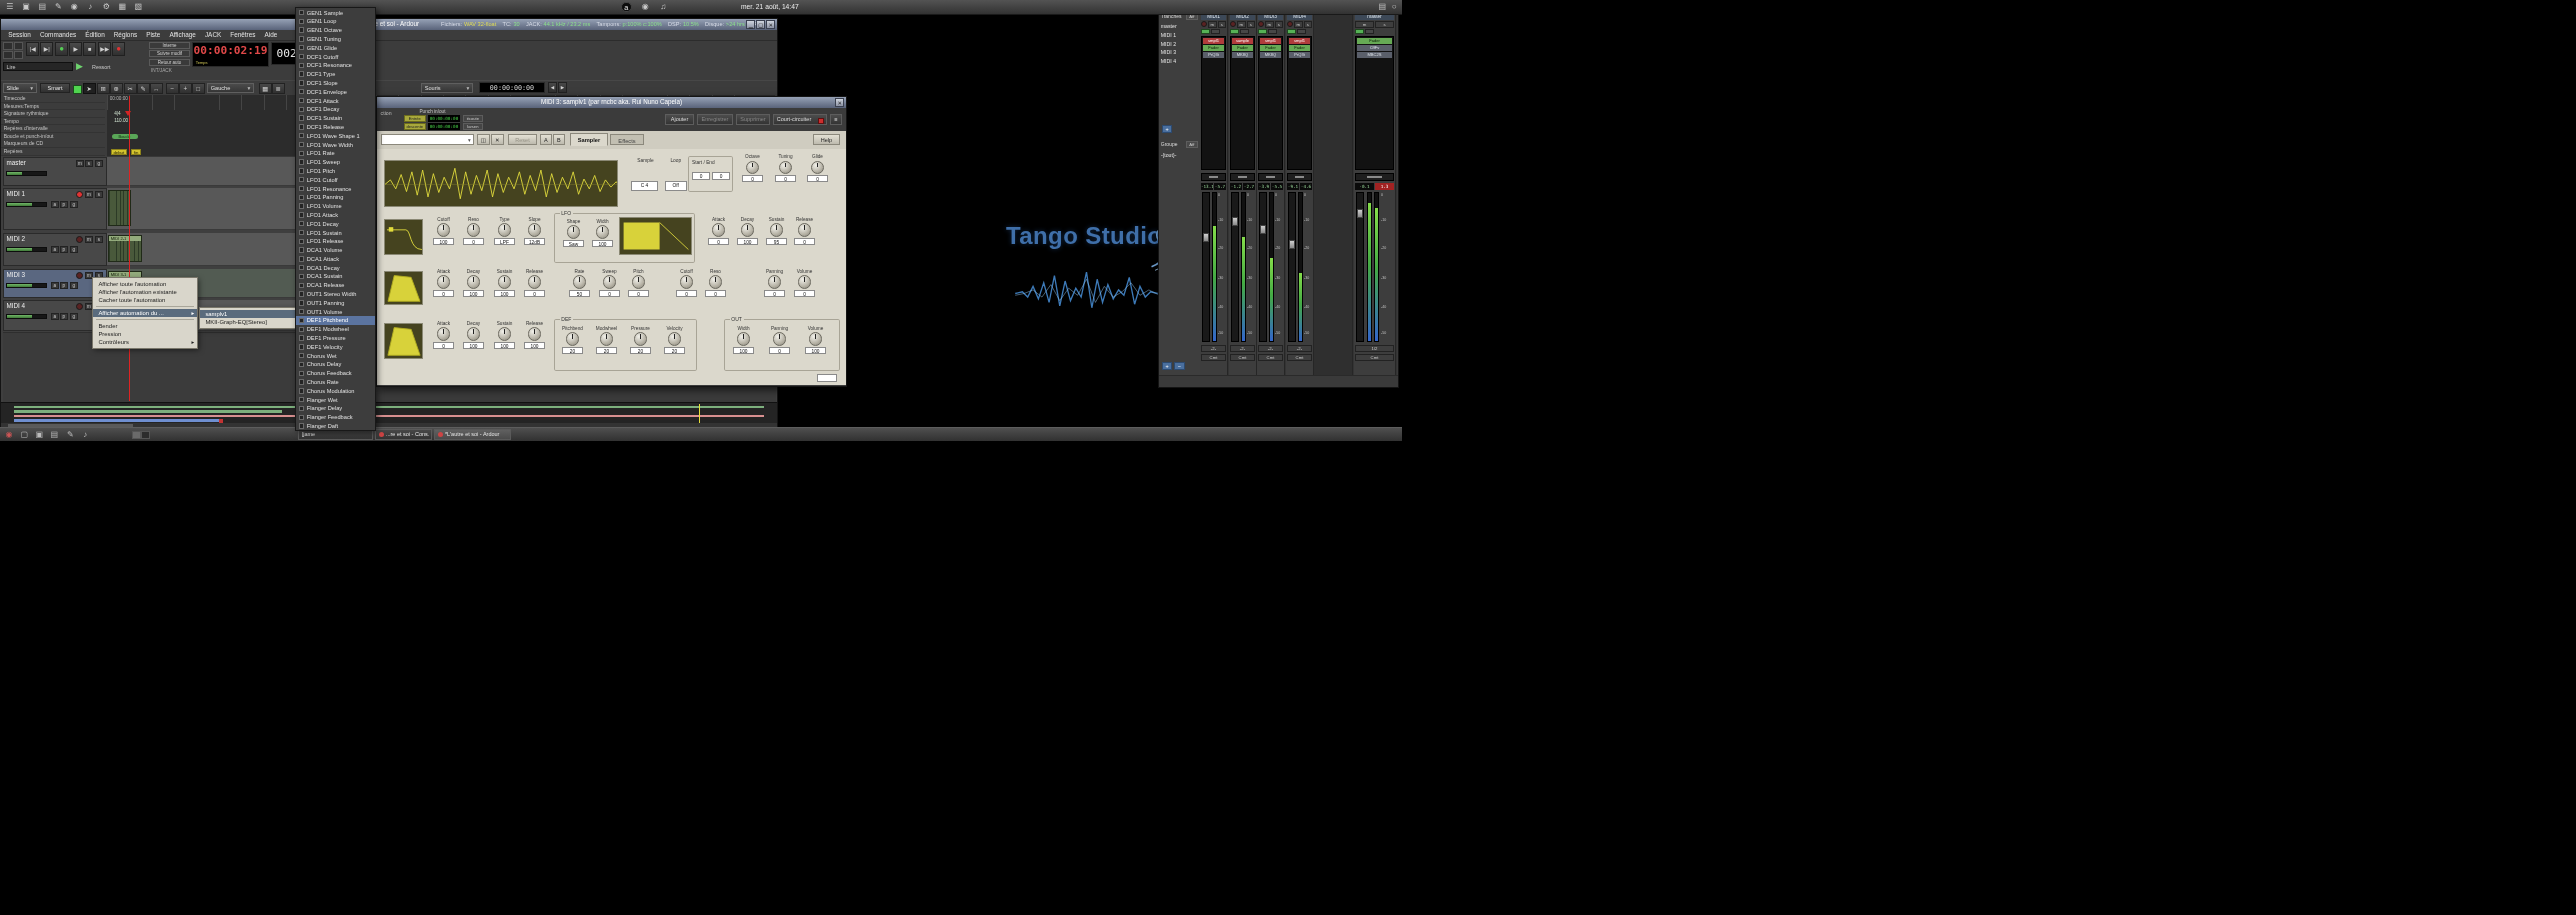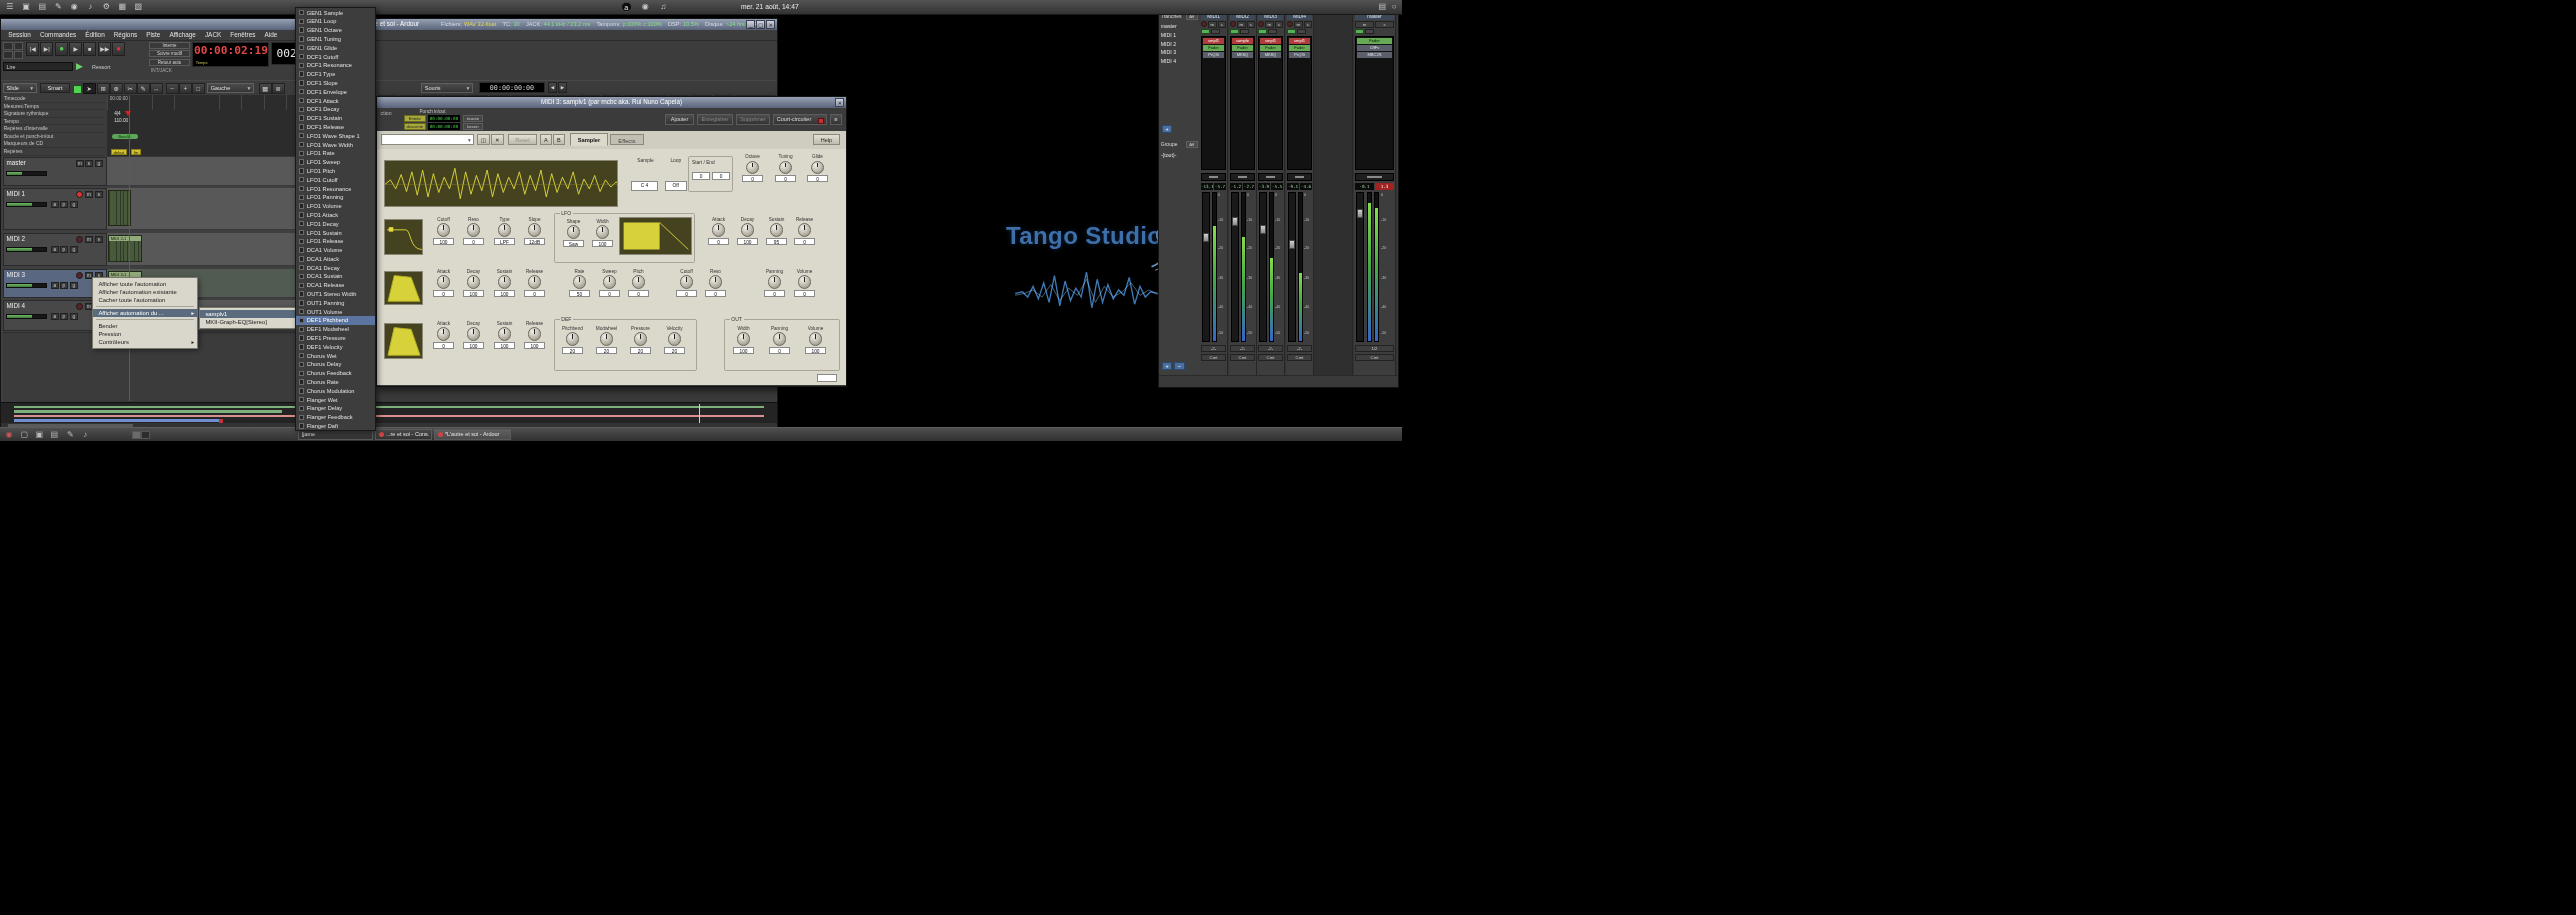--- a/index.html
+++ b/index.html
@@ -26,21 +26,21 @@
   .mitem{font-size:6.4px;line-height:10.7px;color:#e2e2e2;padding:0 4.5px;}
   #transport{position:absolute;left:0;top:21.5px;right:0;height:39px;background:#3c3c3c;}
   .minib{position:absolute;width:9.8px;height:8px;background:#2e2e2e;border:0.9px solid #555;box-sizing:border-box;}
   .tbtn{position:absolute;width:13.4px;height:13.4px;background:linear-gradient(#4a4a4a,#303030);border:0.9px solid #202020;color:#cfcfcf;font-size:5.8px;line-height:12.5px;text-align:center;box-sizing:border-box;}
   #lirebar{position:absolute;left:1.8px;top:21.5px;width:70px;height:9px;background:#262626;border:0.9px solid #101010;color:#ccc;font-size:5.4px;line-height:8px;padding-left:2.7px;box-sizing:border-box;}
   #lireplay{position:absolute;left:75px;top:20.6px;color:#6ed46e;font-size:9px;line-height:10.7px;}
   #ressort{position:absolute;left:91px;top:23px;color:#c8c8c8;font-size:5.4px;}
   .optb{position:absolute;left:148px;width:41px;height:7.2px;background:#3a3a3a;border:0.9px solid #5a5a5a;color:#d5d5d5;font-size:4.5px;line-height:6.3px;text-align:center;box-sizing:border-box;}
   #synclabel{position:absolute;left:150px;top:27px;font-size:4.7px;color:#aaa;}
   #clockmain{position:absolute;left:191px;top:1.8px;width:75px;height:23px;background:#000;border:0.9px solid #2a2a2a;}
-  #clockmain .clkdigits{display:block;text-align:right;font-family:"DejaVu Sans Mono",monospace;font-size:11.2px;font-weight:bold;color:#e04848;line-height:16px;}
+  #clockmain .clkdigits{display:block;text-align:center;font-family:"DejaVu Sans Mono",monospace;font-size:11.2px;font-weight:bold;color:#e04848;line-height:16px;}
   #clockmain .clklabel{position:absolute;left:2.7px;bottom:0.9px;font-size:4px;color:#cfc555;}
   #clock2{position:absolute;left:270px;top:1.8px;width:98px;height:23px;background:#000;border:0.9px solid #2a2a2a;font-family:"DejaVu Sans Mono",monospace;font-size:11.2px;color:#e9e9e9;line-height:21.5px;padding-left:4.5px;box-sizing:border-box;}
   #edittoolbar{position:absolute;left:0;top:61px;right:0;height:15px;background:#3c3c3c;border-top:0.9px solid #474747;border-bottom:0.9px solid #2b2b2b;}
   .combo{position:absolute;height:10.7px;background:linear-gradient(#4b4b4b,#363636);border:0.9px solid #5f5f5f;color:#e0e0e0;font-size:5.6px;line-height:9.8px;padding:0 2.7px;box-sizing:border-box;}
   .combo::after{content:"▾";float:right;margin-left:2.7px;color:#bbb;}
   .modebtn{position:absolute;width:12.5px;height:11.6px;background:linear-gradient(#484848,#303030);border:0.9px solid #222;color:#d0d0d0;font-size:6.3px;line-height:10.7px;text-align:center;box-sizing:border-box;}
   .modebtn.act{background:#202020;border-color:#111;}
   #editclock{position:absolute;left:478px;top:0.9px;width:66px;height:11.6px;background:#000;border:0.9px solid #2a2a2a;font-family:"DejaVu Sans Mono",monospace;font-size:6.7px;color:#dcdcdc;line-height:10.7px;text-align:center;box-sizing:border-box;}
   #smartbtn{position:absolute;left:39px;top:1.8px;width:30px;height:10.7px;background:linear-gradient(#484848,#303030);border:0.9px solid #222;color:#e6e6e6;font-size:5.6px;line-height:9.8px;text-align:center;box-sizing:border-box;}
   #smartled{position:absolute;left:72px;top:3.6px;width:7.2px;height:7.2px;background:#4fd44f;border:0.9px solid #1c4a1c;}

